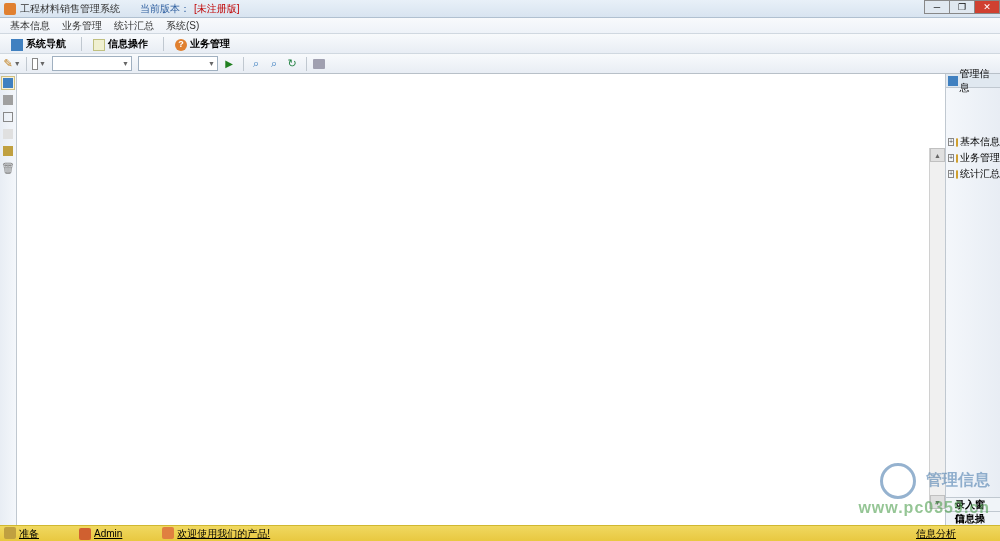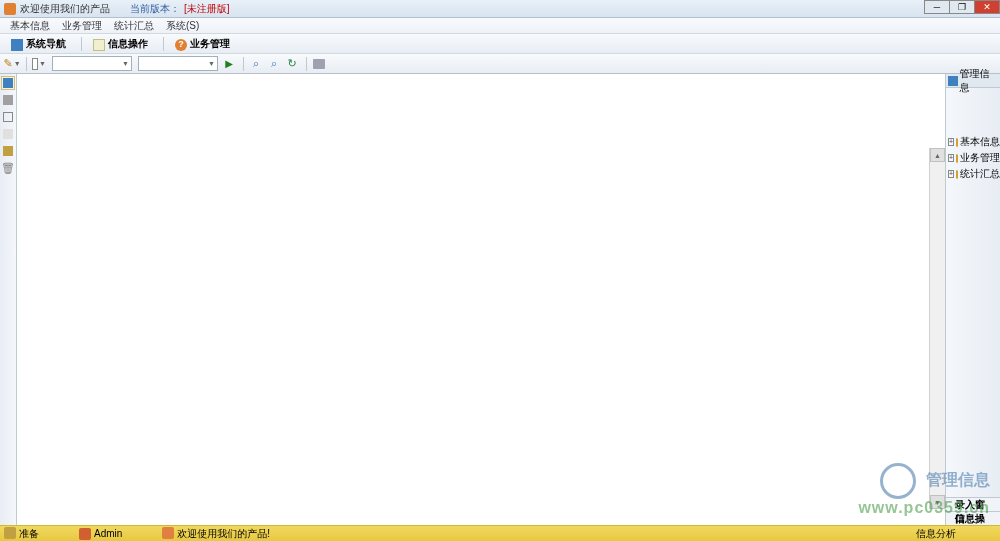--- a/index.html
+++ b/index.html
@@ -227,20 +227,21 @@
       background: linear-gradient(to bottom, #f0d860, #e8c840);
       display: flex;
       align-items: center;
       padding: 0 4px;
       font-size: 10px;
       border-top: 1px solid #d0b830;
     }
     .status-item {
       display: flex; 
       margin-right: 40px;
+      text-decoration: underline;
     }
     .status-icon {
       width: 12px; height: 12px;
       margin-right: 3px;
       border-radius: 2px;
     }
     .status-right {
       margin-left: auto;
     }
 
@@ -284,21 +285,21 @@
       font-size: 7px;
       color: #666;
     }
     .scroll-down { position: absolute; bottom: 0; left: 0; right: 0; }
   </style>
 </head>
 <body>
 
 <div class="titlebar">
   <span class="app-icon"></span>
-  <span class="title-main">欢迎使用我们的产品</span>
+  <span class="title-main">工程材料销售管理系统</span>
   <span class="title-ver">当前版本：</span>
   <span class="title-unreg">[未注册版]</span>
   <div class="win-controls">
     <div class="win-btn win-min">─</div>
     <div class="win-btn win-max">❐</div>
     <div class="win-btn win-close">✕</div>
   </div>
 </div>
 
 <div class="menubar">

